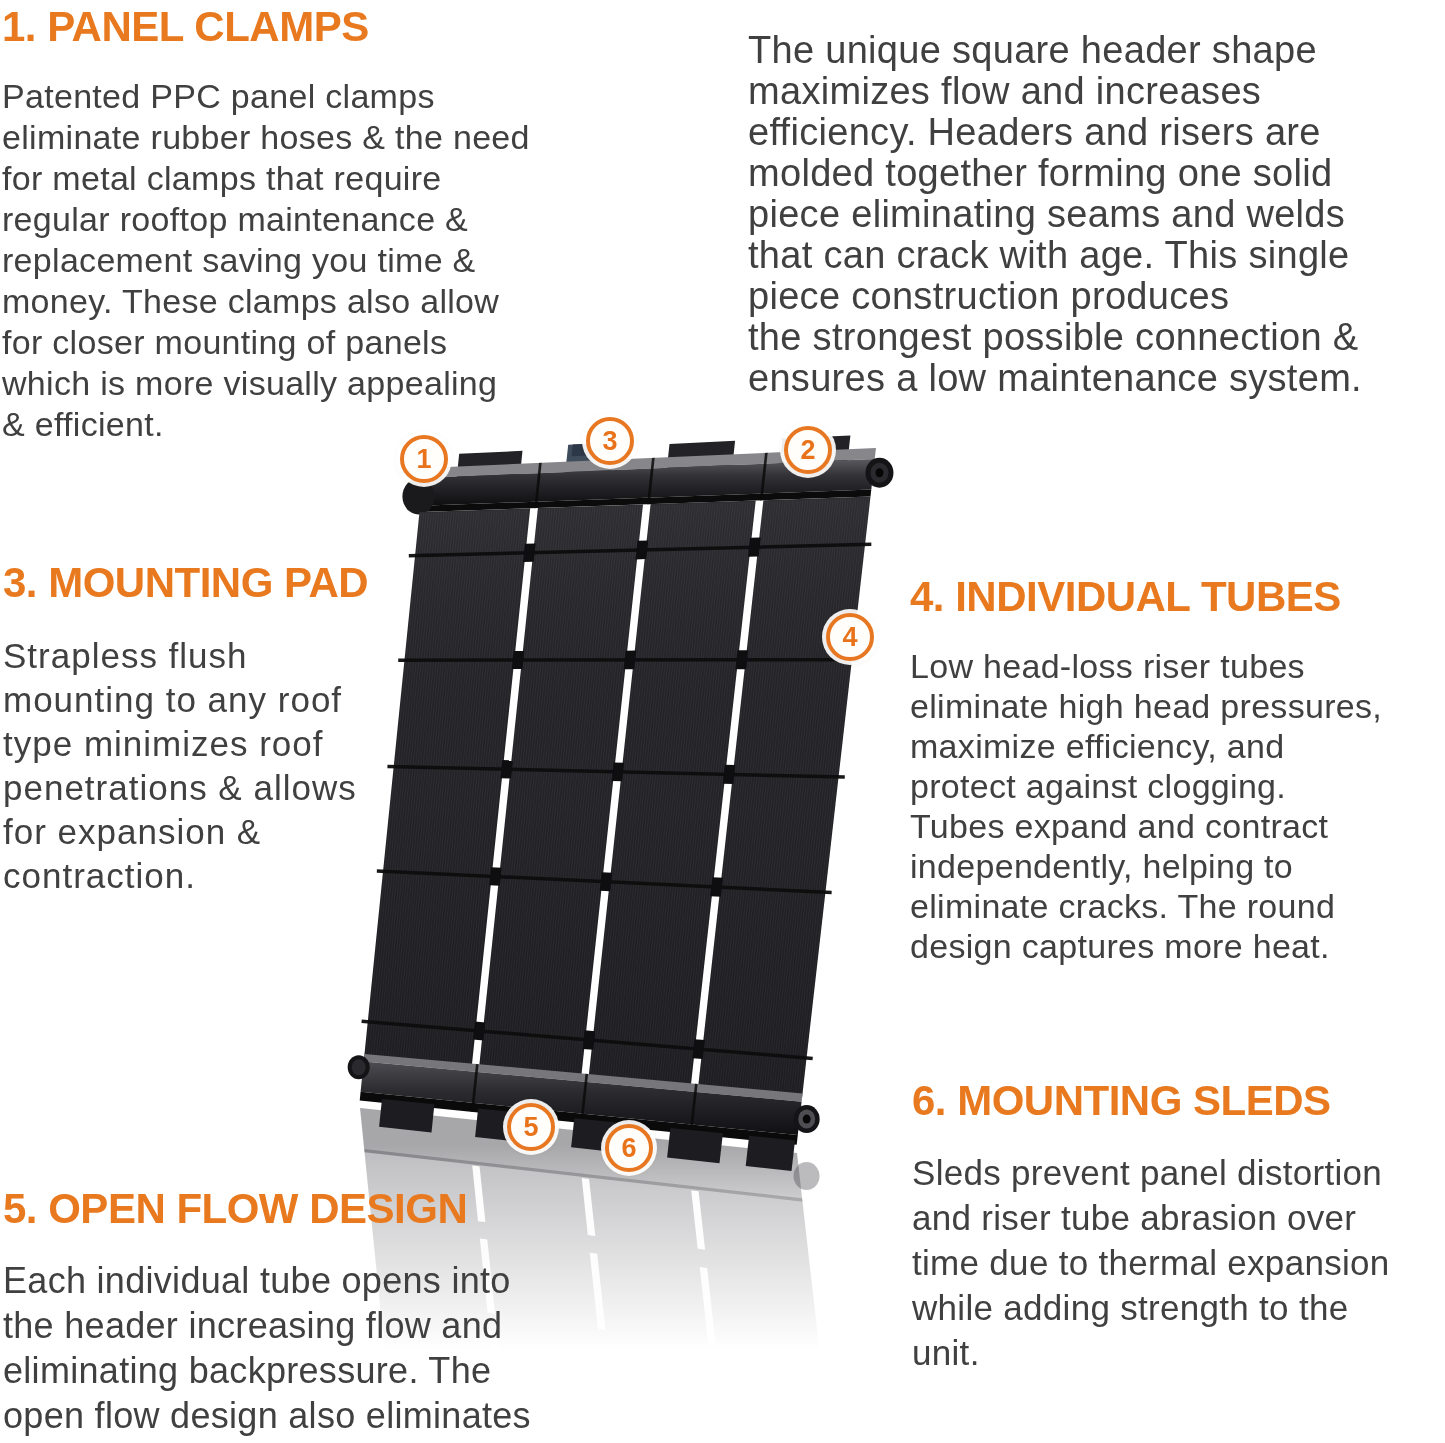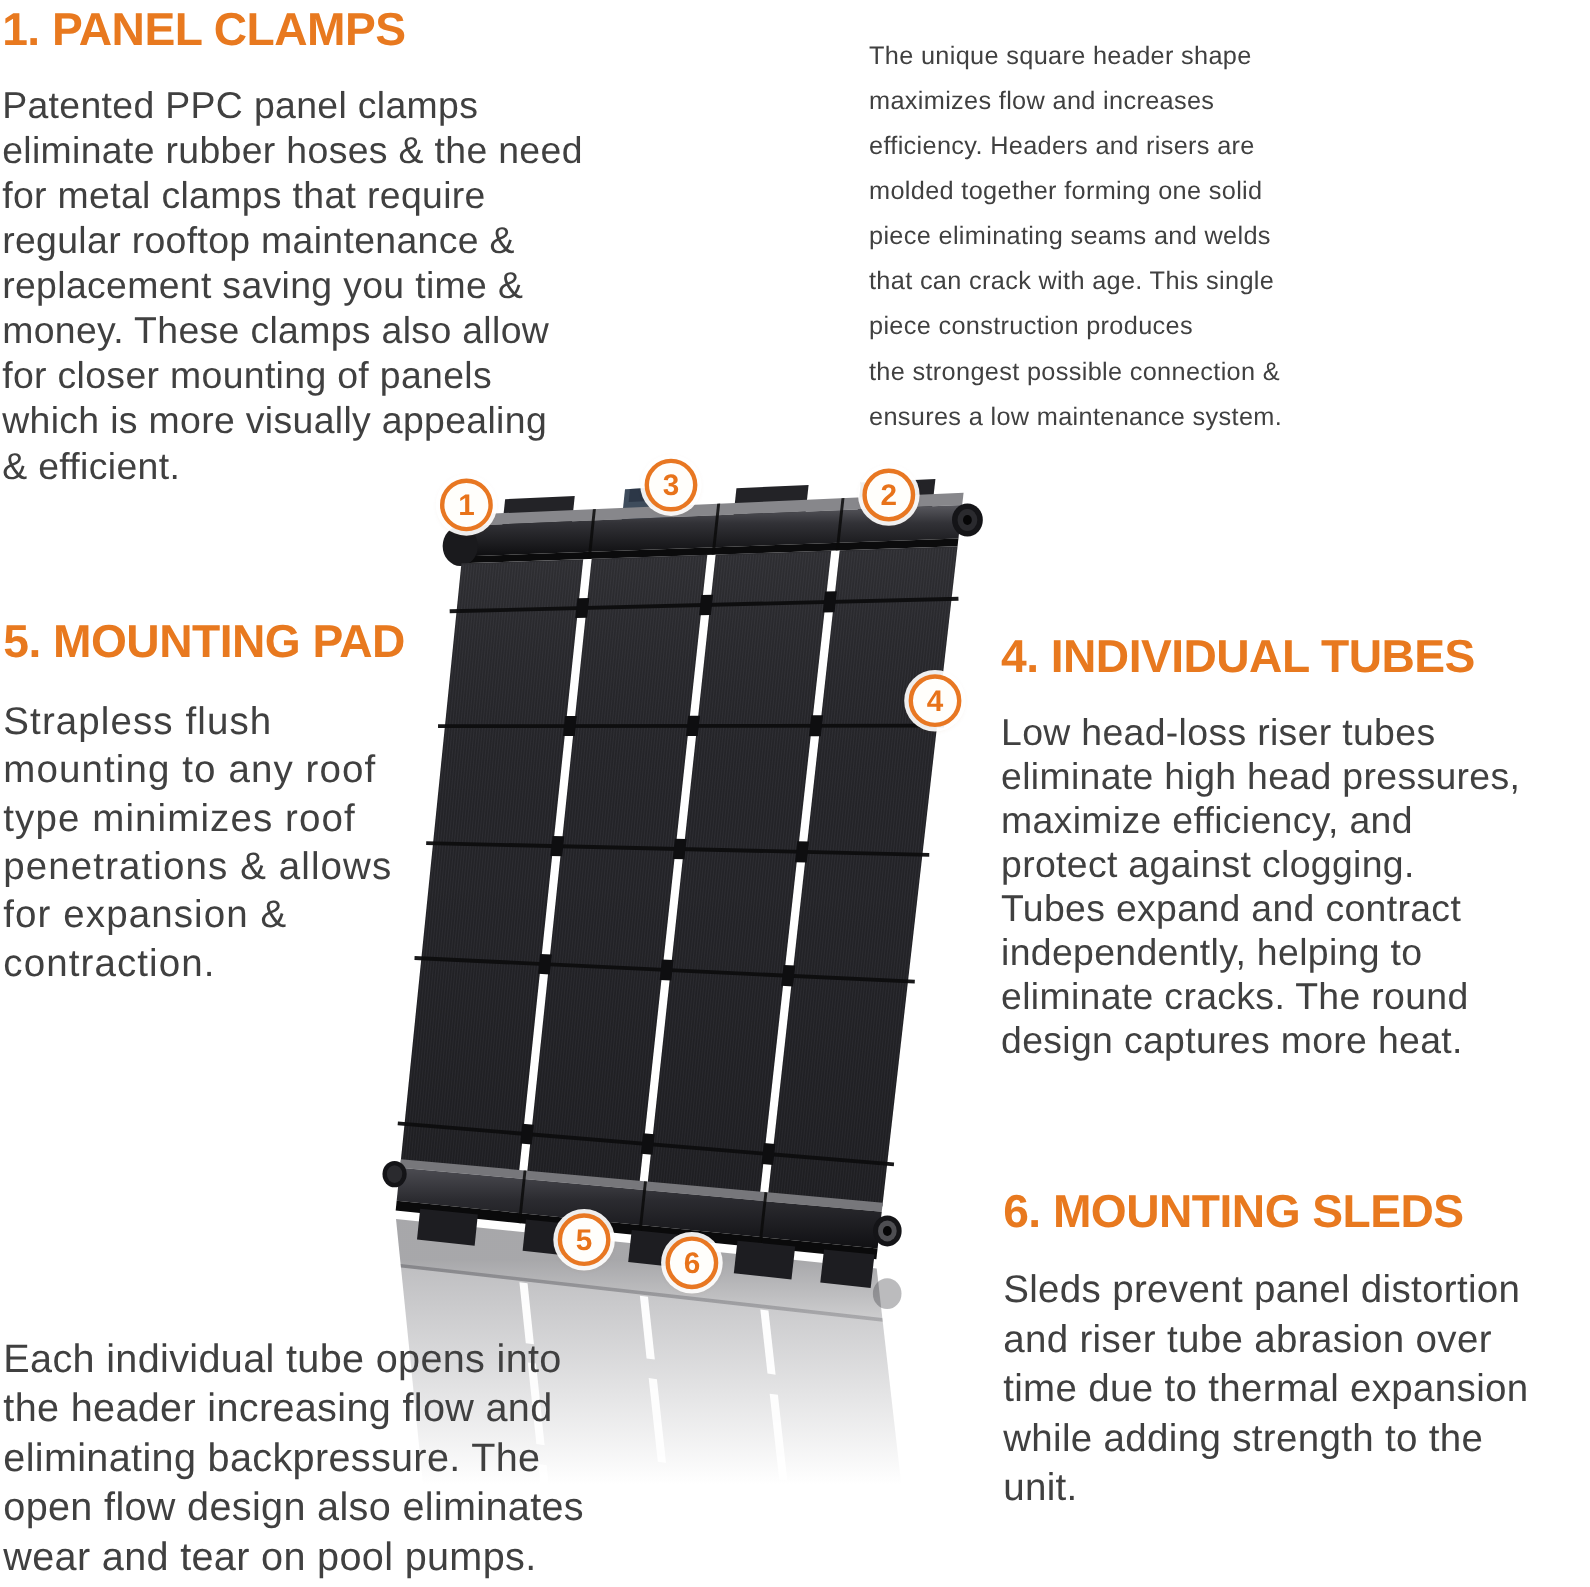--- a/index.html
+++ b/index.html
@@ -6,21 +6,21 @@
   .canvas{position:relative;width:1445px;height:1443px;background:#ffffff;overflow:hidden;
           font-family:"Liberation Sans","DejaVu Sans",sans-serif;}
   #panel-svg{position:absolute;left:0;top:0;z-index:1;}
   .feature{position:absolute;z-index:2;}
   .feature h2{margin:0;font-size:42px;line-height:1.1;font-weight:800;letter-spacing:-0.5px;
               color:#E8791F;white-space:nowrap;}
   .feature p{margin:26px 0 0 0;color:#404040;white-space:pre-line;letter-spacing:0.3px;}
   .f1{left:2px;top:4px;width:660px;}
   .f1 p{font-size:34px;line-height:41px;}
   .f2{left:748px;top:4px;width:697px;}
-  .f2 p{font-size:23px;line-height:41px;margin-left:42px;}
+  .f2 p{font-size:38px;line-height:41px;}
   .f3{left:3px;top:560px;width:420px;}
   .f3 p{font-size:35px;line-height:44px;letter-spacing:1px;margin-top:28px;}
   .f4{left:910px;top:574px;width:545px;}
   .f4 p{font-size:34px;line-height:40px;}
   .f5{left:3px;top:1186px;width:590px;}
   .f5 p{font-size:36px;line-height:45px;}
   .f6{left:912px;top:1078px;width:545px;}
   .f6 p{font-size:35px;line-height:45px;}
   .callout{position:absolute;z-index:3;width:40px;height:40px;border-radius:50%;
            background:#FFFEFB;border:4px solid #E87722;
@@ -338,21 +338,21 @@
 efficiency. Headers and risers are
 molded together forming one solid
 piece eliminating seams and welds
 that can crack with age. This single
 piece construction produces
 the strongest possible connection &amp;
 ensures a low maintenance system.</p>
   </div>
 
   <div class="feature f3">
-    <h2>5. MOUNTING PAD</h2>
+    <h2>3. MOUNTING PAD</h2>
     <p>Strapless flush
 mounting to any roof
 type minimizes roof
 penetrations &amp; allows
 for expansion &amp;
 contraction.</p>
   </div>
 
   <div class="feature f4">
     <h2>4. INDIVIDUAL TUBES</h2>
@@ -360,20 +360,21 @@
 eliminate high head pressures,
 maximize efficiency, and
 protect against clogging.
 Tubes expand and contract
 independently, helping to
 eliminate cracks. The round
 design captures more heat.</p>
   </div>
 
   <div class="feature f5">
+    <h2>5. OPEN FLOW DESIGN</h2>
     <p>Each individual tube opens into
 the header increasing flow and
 eliminating backpressure. The
 open flow design also eliminates
 wear and tear on pool pumps.</p>
   </div>
 
   <div class="feature f6">
     <h2>6. MOUNTING SLEDS</h2>
     <p>Sleds prevent panel distortion

